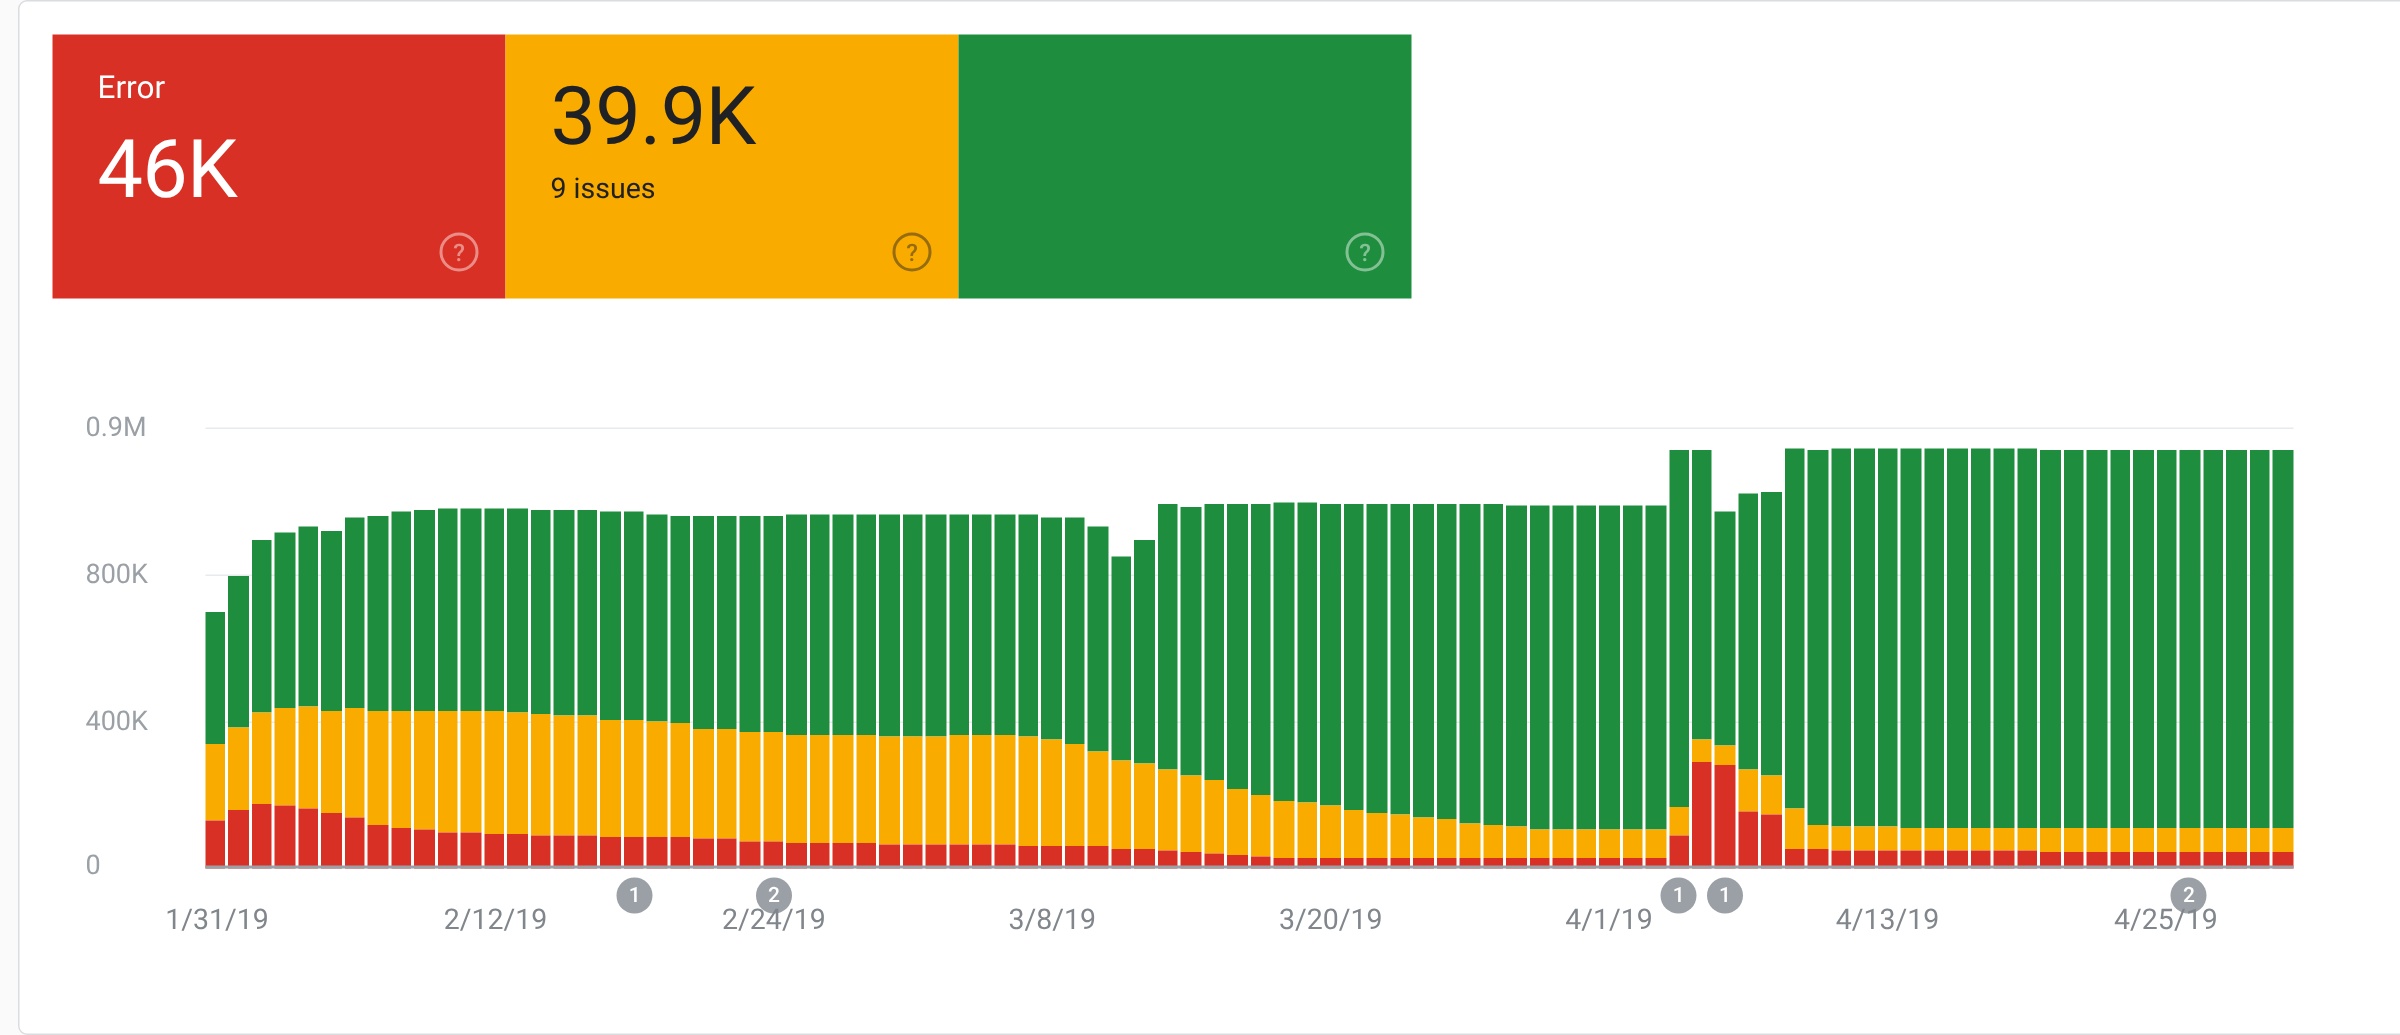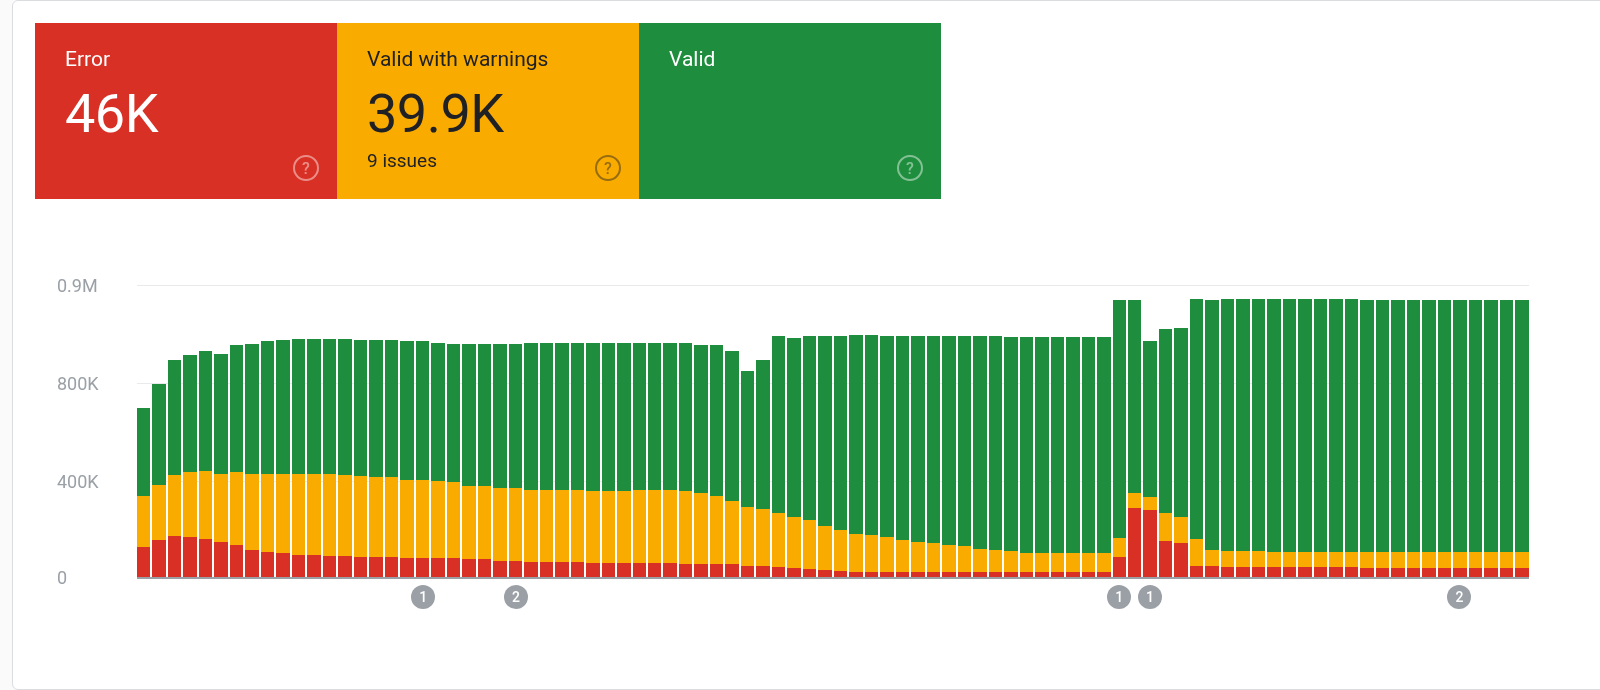--- a/index.html
+++ b/index.html
@@ -159,29 +159,27 @@
 
   <div class="tabs">
     <div class="tab tab-error">
       <div class="title">Error</div>
       <div class="value">46K</div>
       <div class="help">
           <span>?</span>
         </div>
     </div>
     <div class="tab tab-warn">
-      <div class="title">Valid with warnings</div>
       <div class="value">39.9K</div>
       <div class="sub">9 issues</div>
       <div class="help">
           <span>?</span>
         </div>
     </div>
     <div class="tab tab-valid">
-      <div class="title">Valid</div>
       <div class="sub"></div>
       <div class="help">
           <span>?</span>
         </div>
     </div>
   </div>
 
   <div class="chart">
 
     <span class="y-axis-label" style="top:26px">0.9M</span>
@@ -649,14 +647,24 @@
   </div>
 
   <div class="markers" id="markers">
       <div class="marker" style="left: 20.5556%;">1</div>
       <div class="marker" style="left: 27.2222%;">2</div>
       <div class="marker" style="left: 70.5556%;">1</div>
       <div class="marker" style="left: 72.7778%;">1</div>
       <div class="marker" style="left: 95%;">2</div>
     </div>
 
+  <div class="x-axis" id="x-axis">
+      <div class="x-tick" style="left: 0.555556%;">1/31/19</div>
+      <div class="x-tick" style="left: 13.8889%;">2/12/19</div>
+      <div class="x-tick" style="left: 27.2222%;">2/24/19</div>
+      <div class="x-tick" style="left: 40.5556%;">3/8/19</div>
+      <div class="x-tick" style="left: 53.8889%;">3/20/19</div>
+      <div class="x-tick" style="left: 67.2222%;">4/1/19</div>
+      <div class="x-tick" style="left: 80.5556%;">4/13/19</div>
+      <div class="x-tick" style="left: 93.8889%;">4/25/19</div>
+    </div>
 
 </div>
 
 </body></html>

